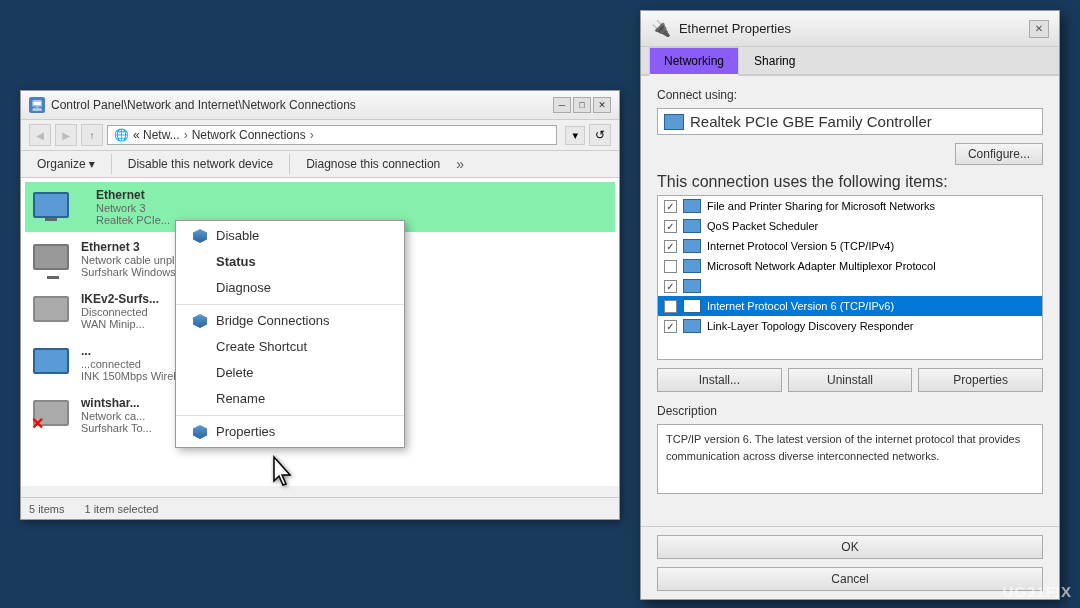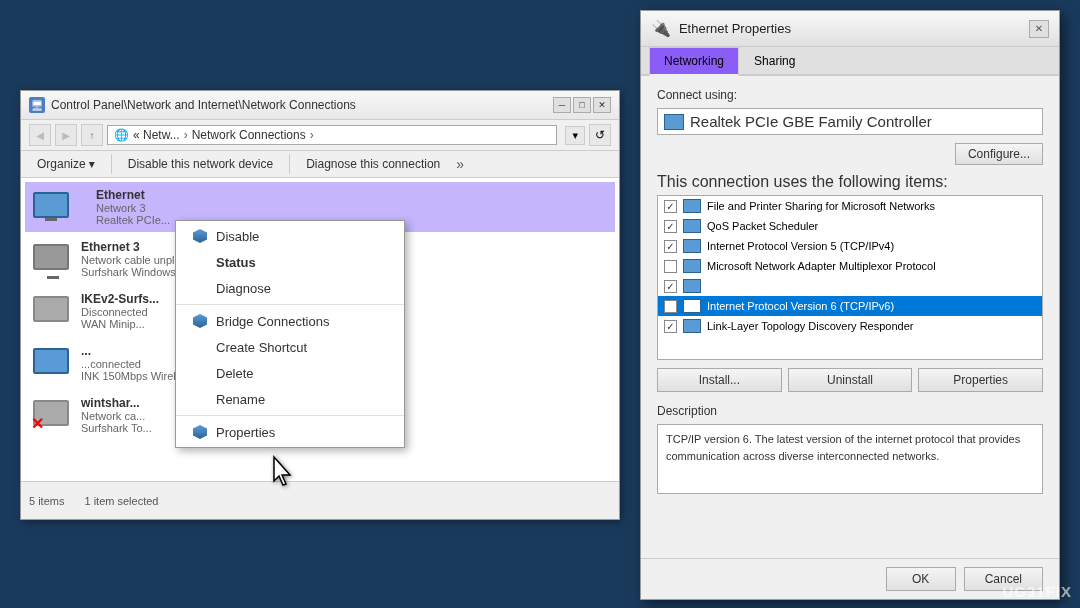--- a/index.html
+++ b/index.html
@@ -161,21 +161,21 @@
     }
 
     .network-item {
       display: flex;
       align-items: center;
       padding: 6px 8px;
       gap: 8px;
       cursor: pointer;
       margin-bottom: 2px;
     }
-    .network-item.selected { background: #c4b5fd; gap: 23px; }
+    .network-item.selected { background: #86efac; gap: 23px; }
 
     .net-icon {
       width: 40px;
       height: 30px;
       position: relative;
       flex-shrink: 0;
     }
 
     .net-info {
       flex: 1;
@@ -189,21 +189,21 @@
       font-size: 11px;
       color: #666;
     }
 
     
     .status-bar {
       position: absolute;
       bottom: 0;
       left: 0;
       right: 0;
-      height: 38px;
+      height: 22px;
       background: #f0f0f0;
       border-top: 1px solid #ccc;
       display: flex;
       align-items: center;
       padding: 0 8px;
       font-size: 11px;
       color: #555;
       gap: 20px;
     }
 
@@ -218,21 +218,21 @@
       box-shadow: 3px 3px 8px rgba(0,0,0,0.3);
       z-index: 100;
       padding: 2px 0;
     }
     .ctx-item {
       padding: 5px 16px;
       font-size: 13px;
       color: #333;
       cursor: pointer;
       display: flex;
-      align-items: center;
+      align-items: flex-start;
       gap: 8px;
     }
     .ctx-item.bold { font-weight: bold; }
     .ctx-separator {
       height: 1px;
       background: #e0e0e0;
       margin: 3px 0;
     }
     .ctx-icon {
       width: 16px;
@@ -450,20 +450,21 @@
       position: absolute;
       bottom: 0;
       left: 0;
       right: 0;
       padding: 8px 16px;
       display: flex;
       justify-content: flex-end;
       gap: 8px;
       border-top: 1px solid #ccc;
       background: #f0f0f0;
+      flex-direction: column;
     }
     .footer-btn {
       padding: 4px 20px;
       border: 1px solid #aaa;
       background: linear-gradient(to bottom, #f5f5f5, #e0e0e0);
       font-size: 12px;
       cursor: pointer;
       color: #333;
       min-width: 70px;
       text-align: center;

